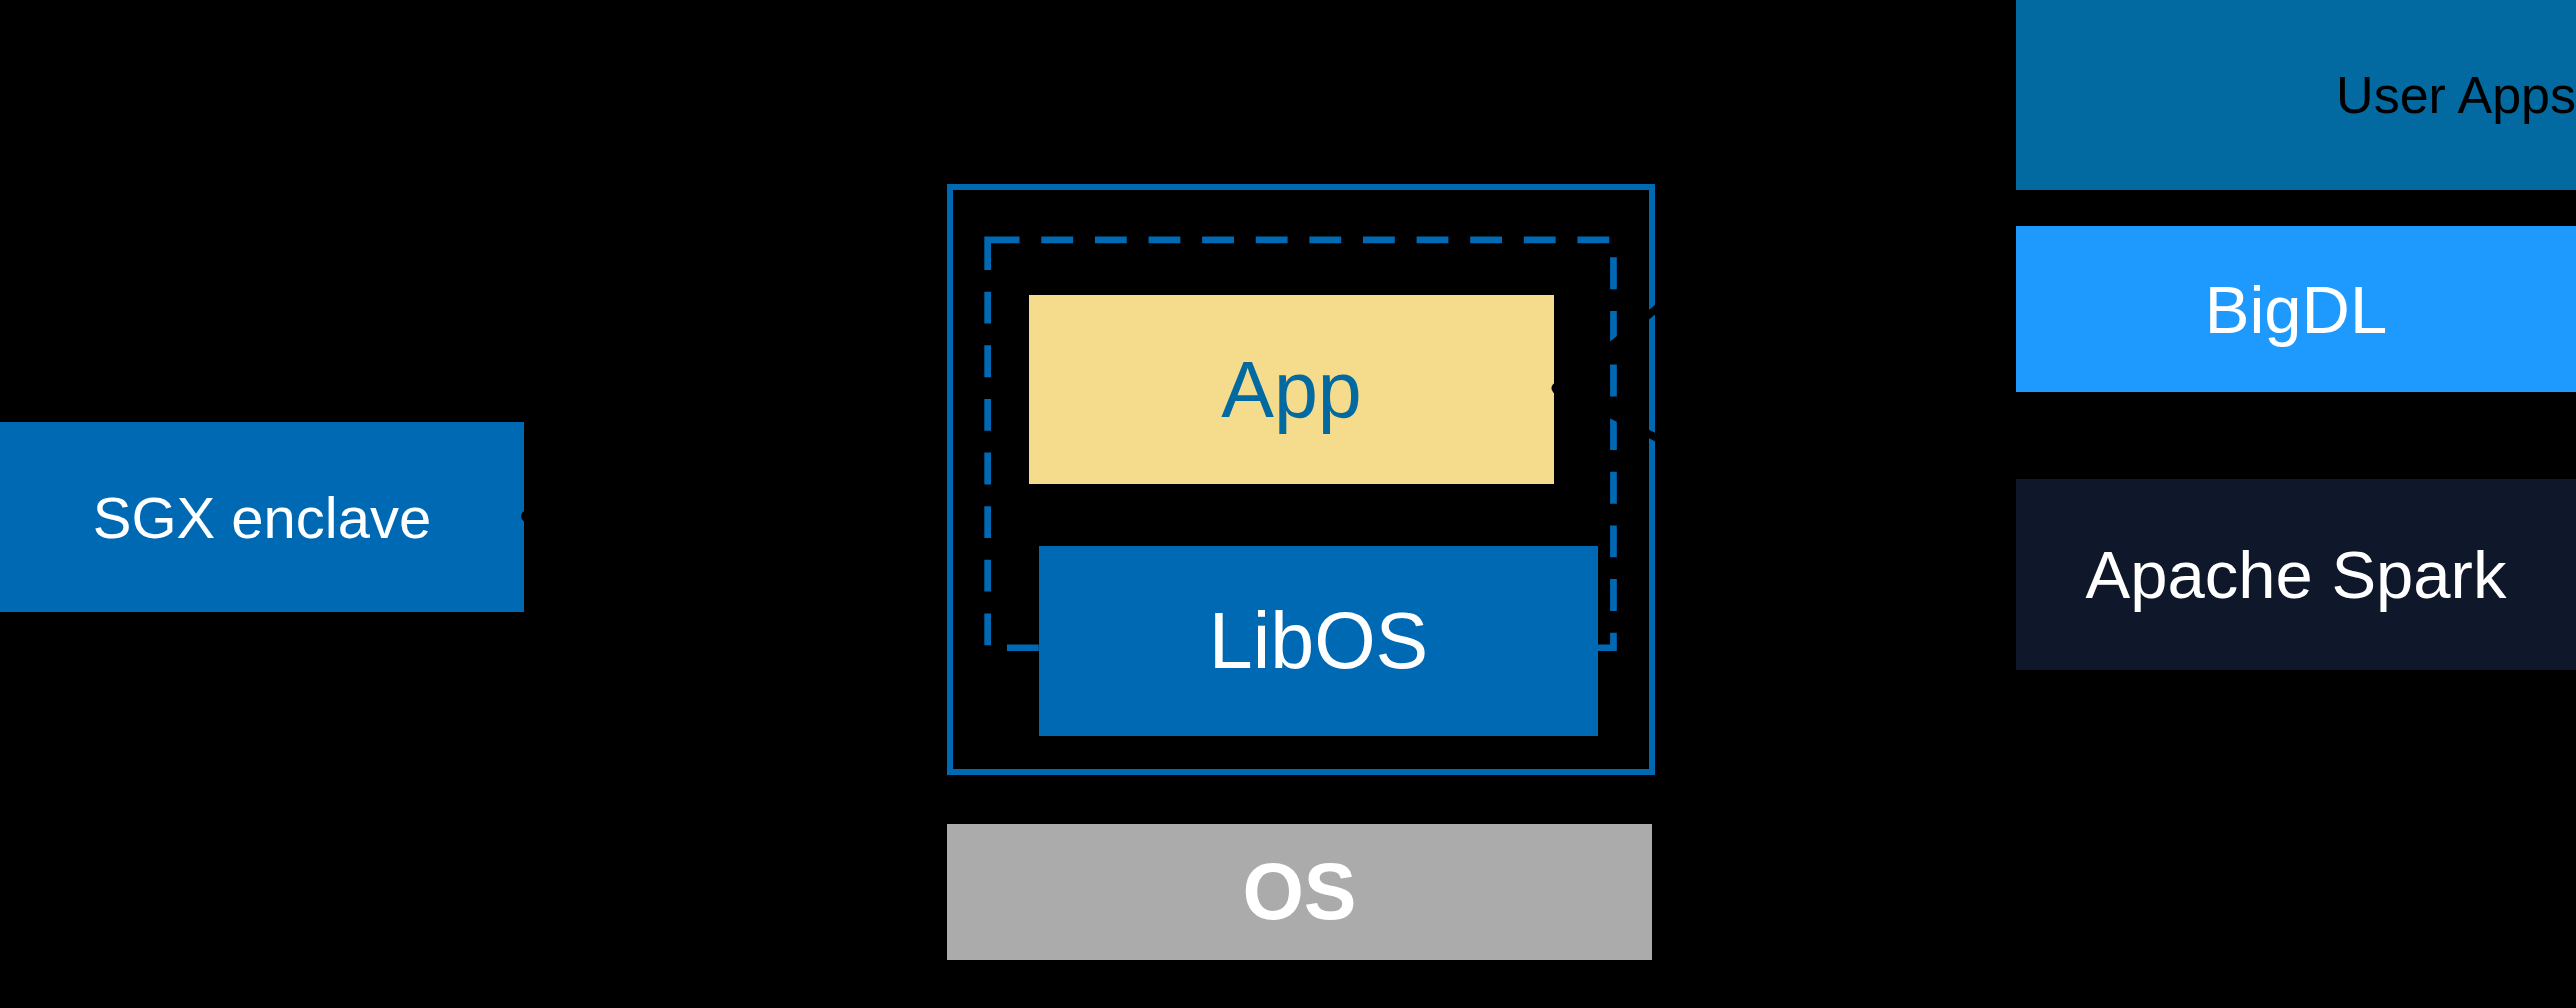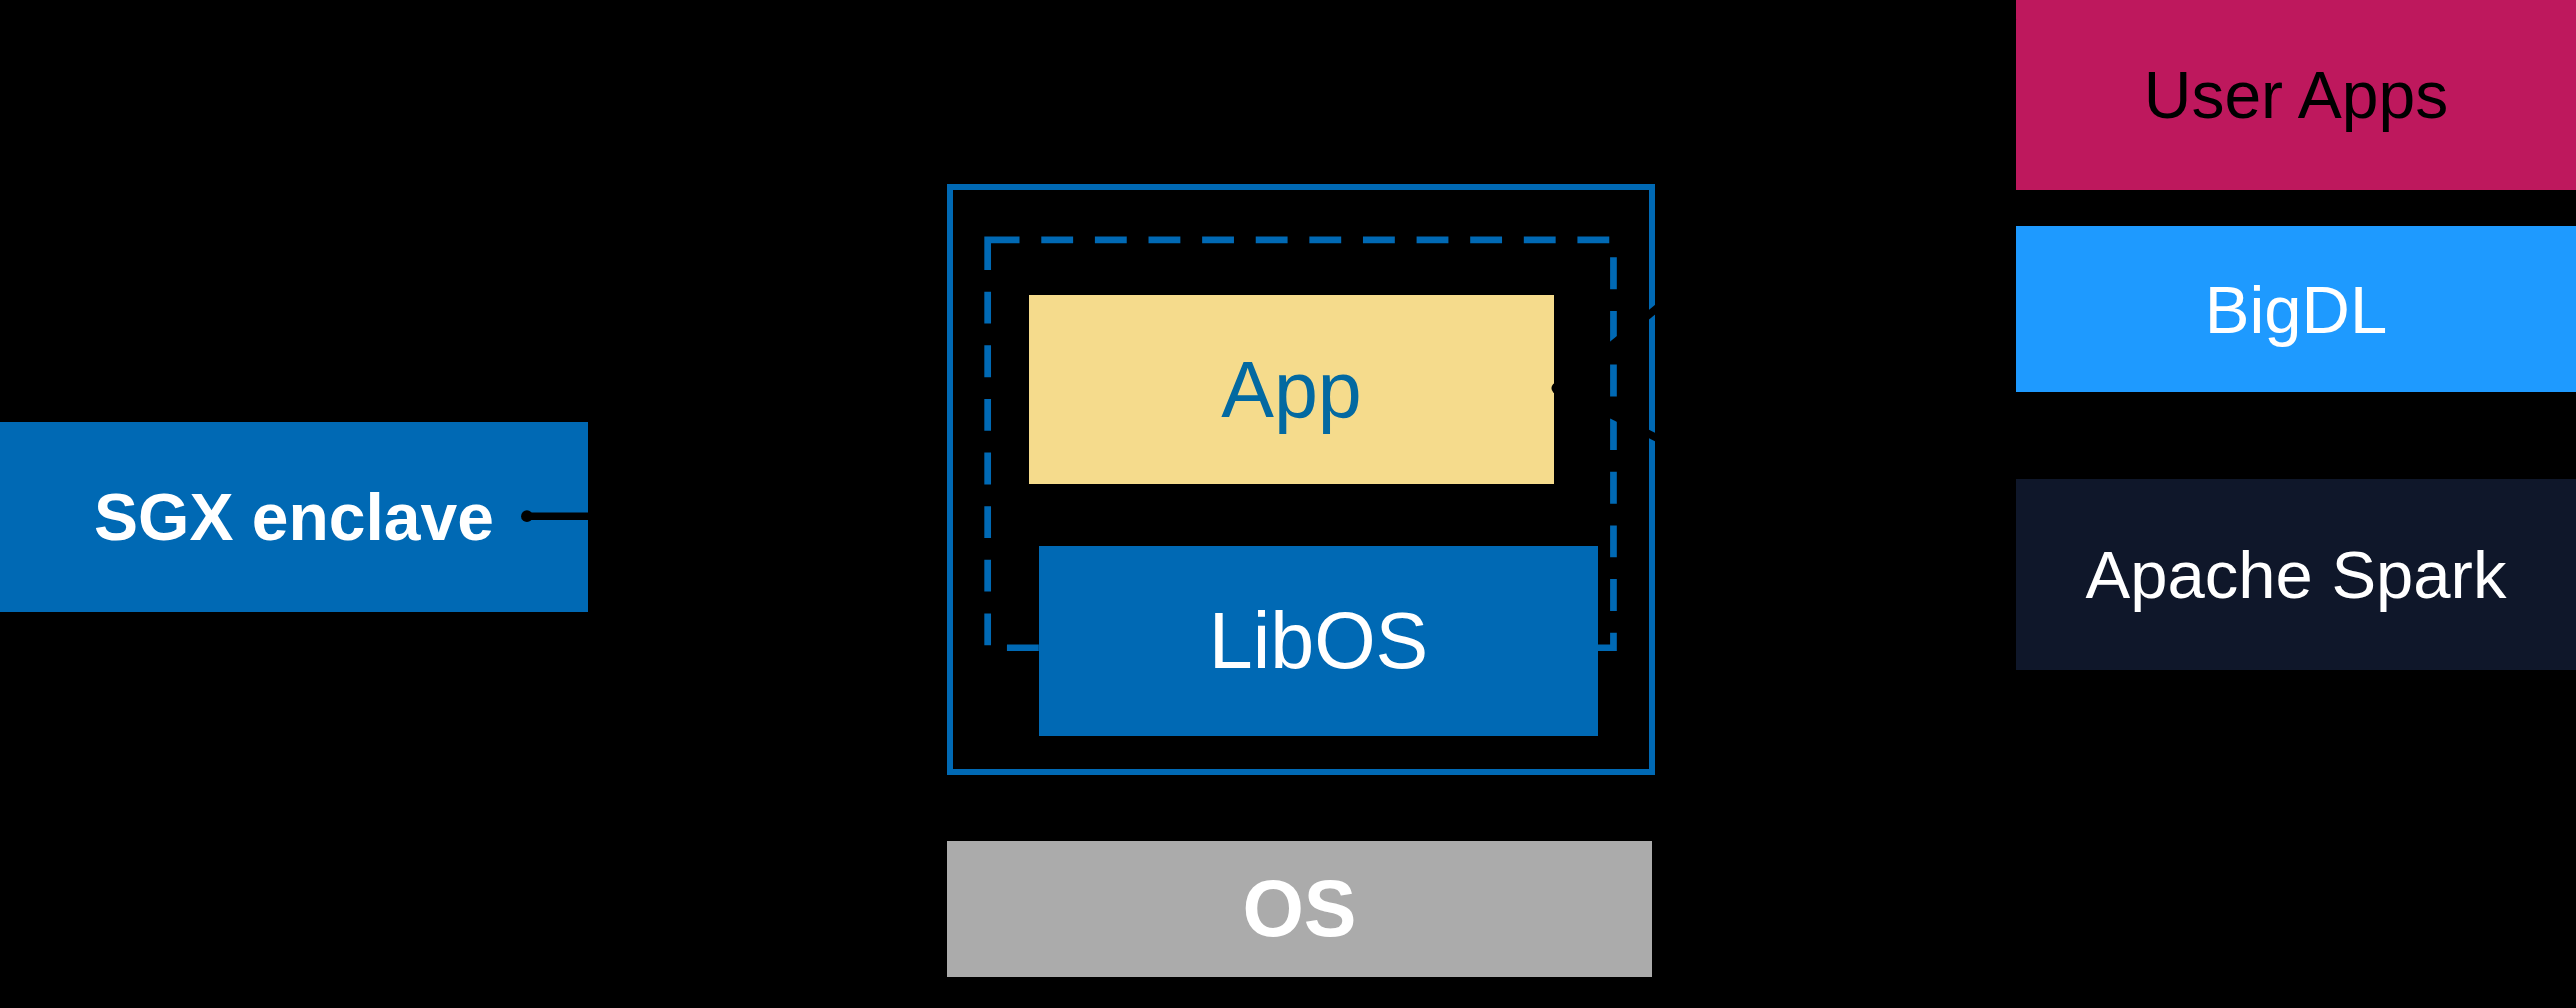--- a/index.html
+++ b/index.html
@@ -17,24 +17,23 @@
   }
   .box {
     position: absolute;
     display: flex;
     align-items: center;
     justify-content: center;
     white-space: nowrap;
   }
   
   .sgx-box {
-    left: 0; top: 422px; width: 588px; height: 190px;
-    background: #0069B4; color: #FFFFFF; font-size: 66px;
+    left: 0; top: 422px; width: 524px; height: 190px;
+    background: #0069B4; color: #FFFFFF; font-size: 58px;
     z-index: 3;
-    font-weight: bold;
   }
   
   .enclave-border {
     position: absolute;
     left: 947px; top: 184px; width: 708px; height: 591px;
     border: 6.7px solid #0069B4;
     box-sizing: border-box;
     background: transparent;
     z-index: 1;
   }
@@ -49,29 +48,30 @@
     left: 1029px; top: 295px; width: 525px; height: 189px;
     background: #F5DB8C; color: #0369a1; font-size: 79px;
     z-index: 4;
   }
   .libos-box {
     left: 1039px; top: 546px; width: 559px; height: 190px;
     background: #0069B4; color: #FFFFFF; font-size: 79px;
     z-index: 4;
   }
   .os-box {
-    left: 947px; top: 841px; width: 705px; height: 136px;
+    left: 947px; top: 824px; width: 705px; height: 136px;
     background: #ABABAB; color: #FFFFFF; font-size: 79px;
     font-weight: bold;
     z-index: 3;
   }
   .userapps-box {
     left: 2016px; top: 0; width: 560px; height: 190px;
-    background: #be185d; color: #000000; font-size: 66px;
+    background: #0369a1; color: #000000; font-size: 52px;
     z-index: 3;
+    justify-content: flex-end;
   }
   .bigdl-box {
     left: 2016px; top: 226px; width: 560px; height: 166px;
     background: #1E9AFF; color: #FFFFFF; font-size: 67px;
     z-index: 3;
   }
   .spark-box {
     left: 2016px; top: 479px; width: 560px; height: 191px;
     background: #0f172a; color: #FFFFFF; font-size: 67px;
     z-index: 3;

